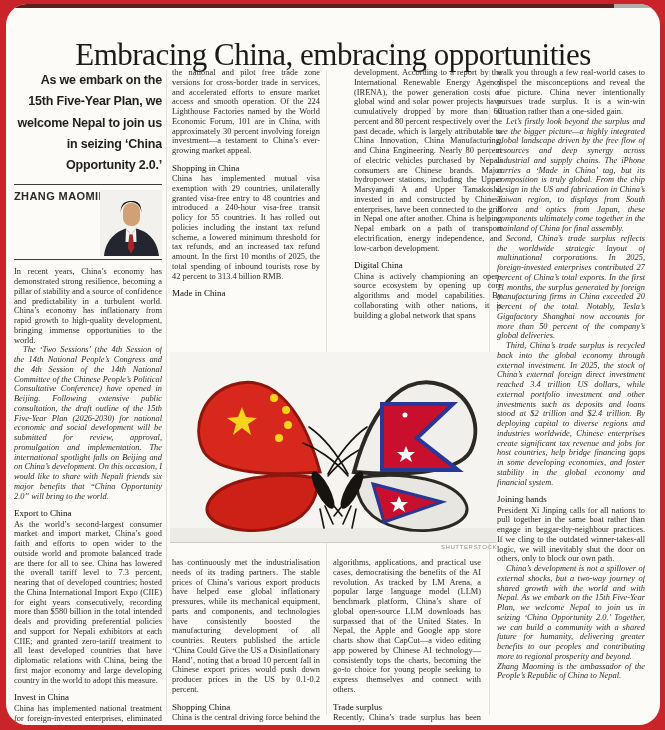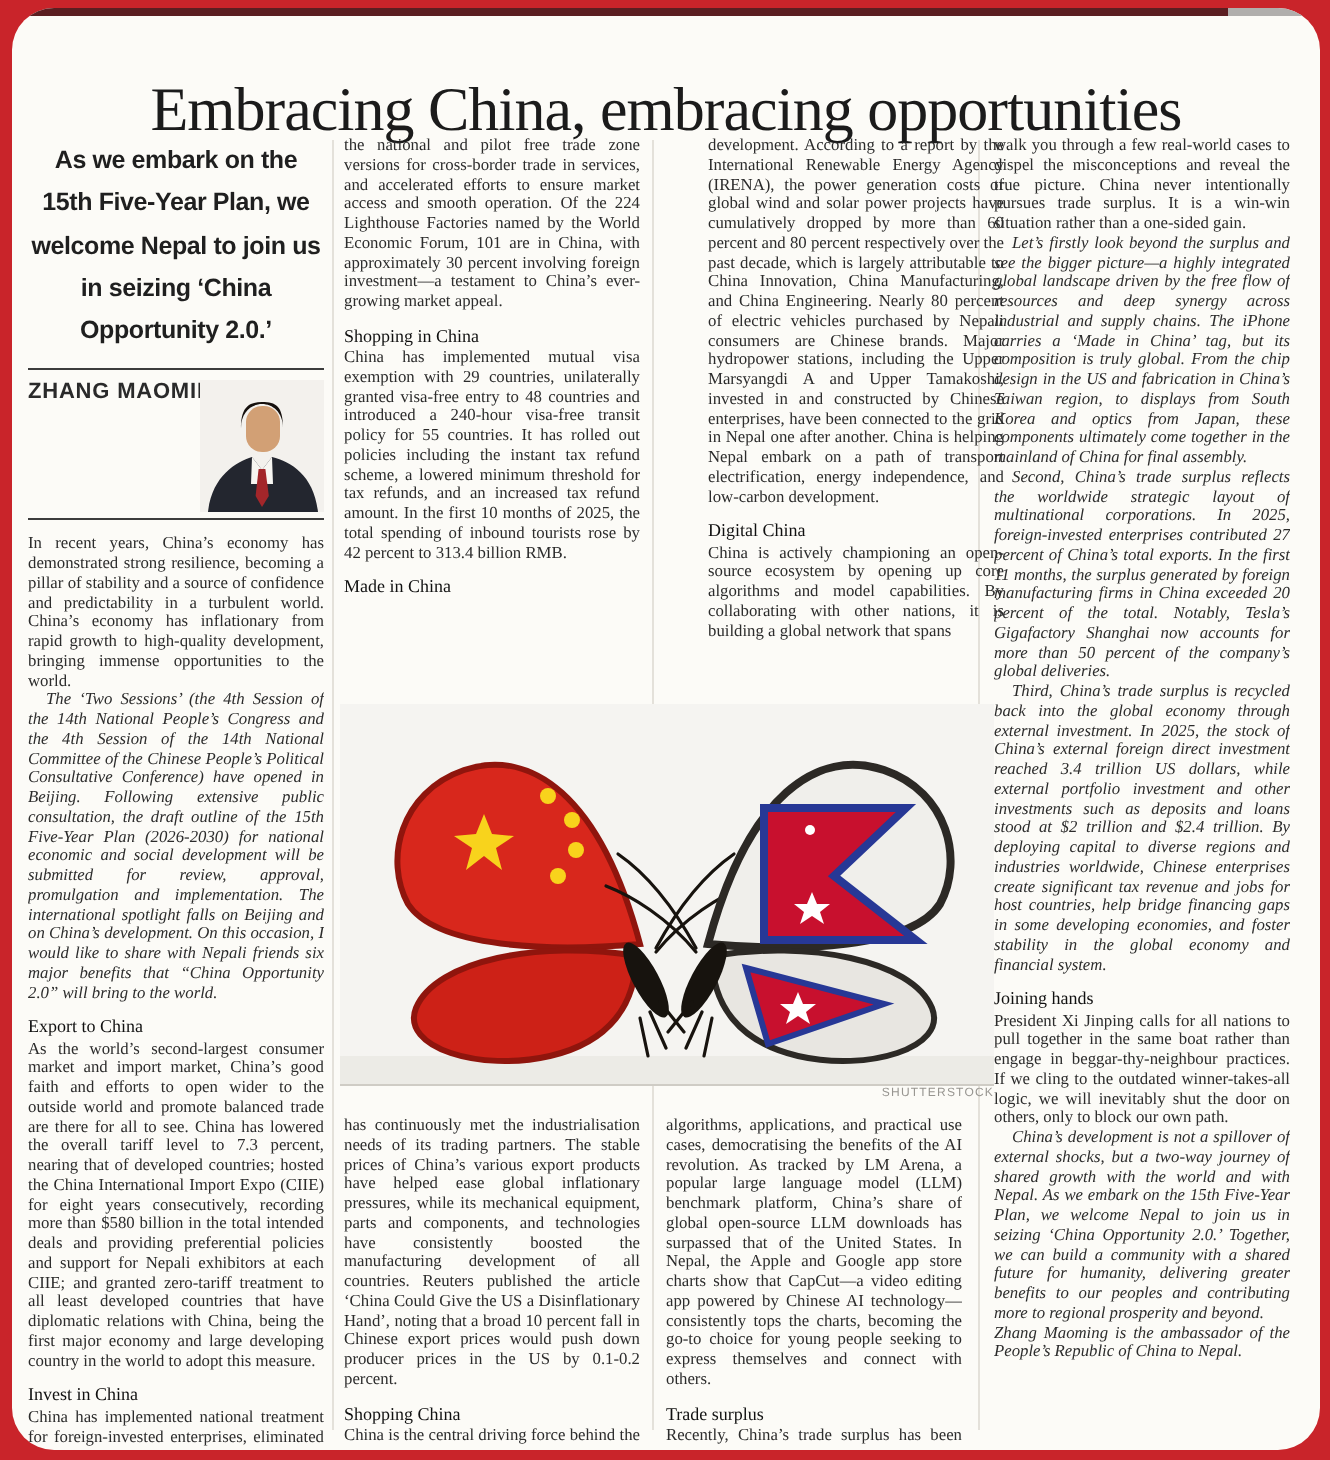--- a/index.html
+++ b/index.html
@@ -15,21 +15,21 @@
   .col p{margin:0;}
   .col p.ind{text-indent:9px;font-style:italic;}
   .col .h{font-weight:normal;font-size:9px;color:#101010;margin:7px 0 1px 0;text-align:left;}
   #col1{left:8px;top:64px;height:656px;}
   #col2-top{left:166px;top:64px;height:282px;}
   #col2-bot{left:166px;top:554px;height:166px;}
   #col3-top{left:327px;top:64px;height:282px;margin-left:21px;}
   #col3-bot{left:327px;top:554px;height:166px;}
   #col4{left:491px;top:64px;height:656px;}
   .standfirst{font-family:"Liberation Sans",sans-serif;font-weight:bold;font-size:12.5px;
-              line-height:1.7;letter-spacing:-0.2px;color:#1f1f1f;text-align:center;margin:2px 0 8px 0;}
+              line-height:1.7;letter-spacing:-0.2px;color:#1f1f1f;text-align:right;margin:2px 0 8px 0;}
   .rule{border:0;border-top:1.5px solid #3c3c3c;margin:0;}
   .author-row{position:relative;height:74px;}
   .author-name{position:absolute;left:0;top:5px;font-family:"Liberation Sans",sans-serif;
                font-weight:bold;font-size:11px;letter-spacing:0.4px;color:#2a2a2a;}
   .author-photo{position:absolute;right:0;top:5px;width:62px;height:66px;}
   .col1-body{margin-top:7px;}
   .figure{position:absolute;left:164px;top:348px;width:327px;}
   .figure .art{display:block;box-shadow:0 1px 0 #cfccc5;}
   .credit{margin-top:2px;text-align:right;font-family:"Liberation Sans",sans-serif;
           font-size:6px;letter-spacing:0.6px;color:#979590;}

